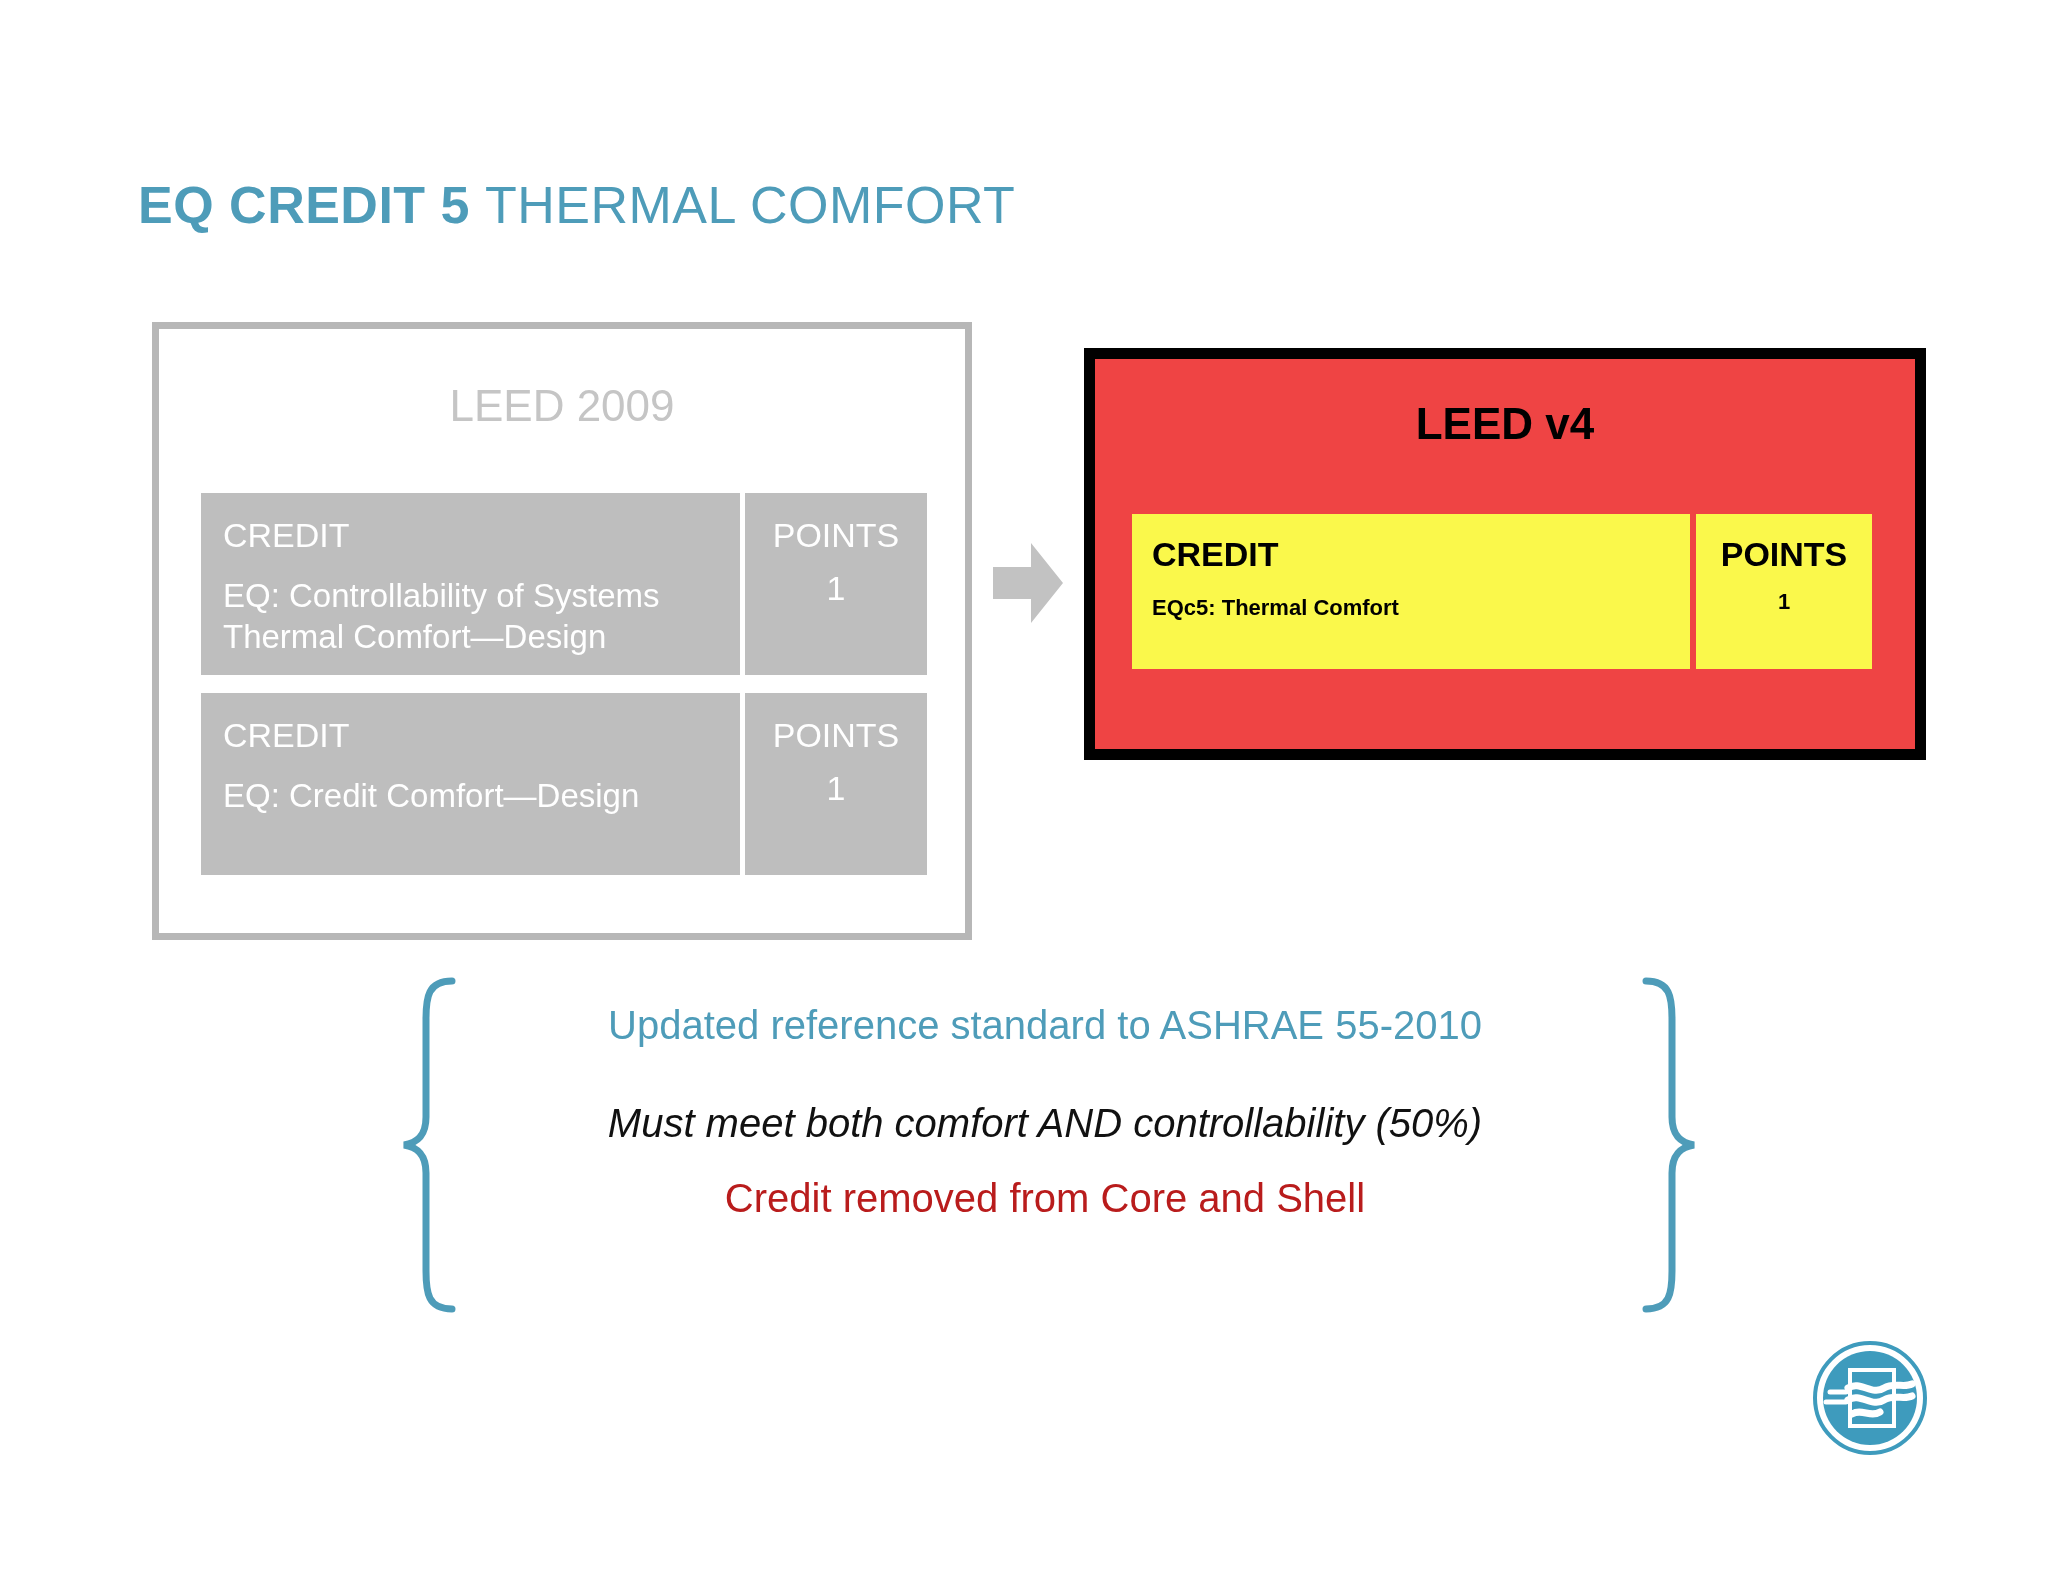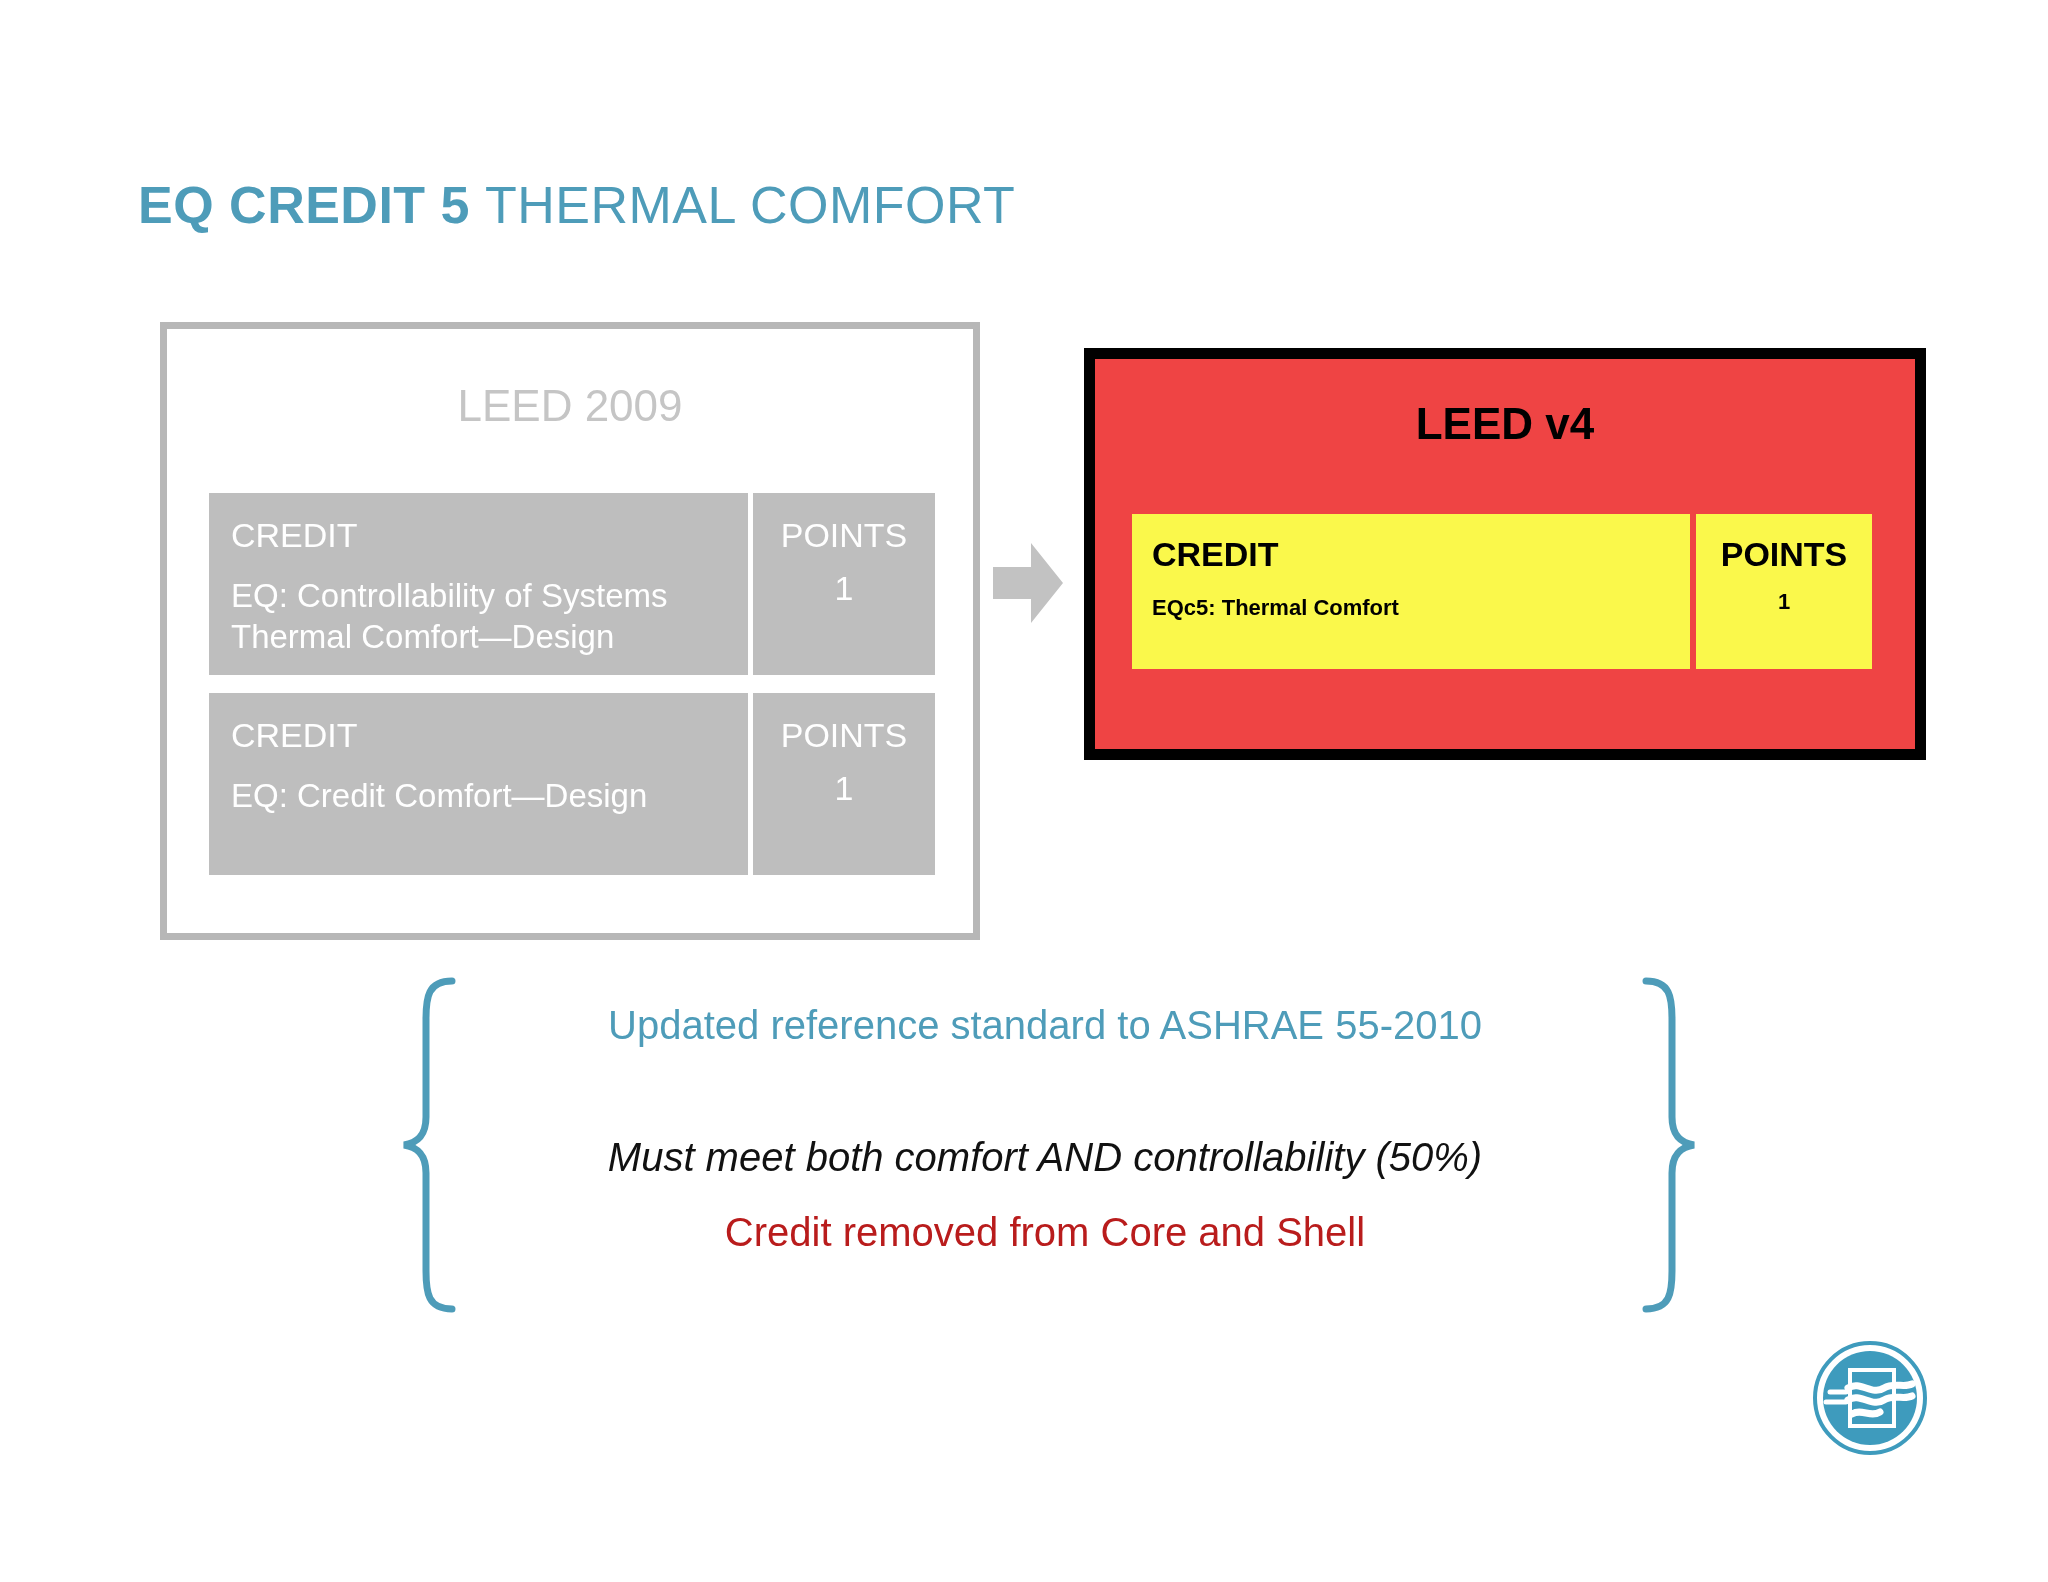--- a/index.html
+++ b/index.html
@@ -27,21 +27,21 @@
     color: #4E9CB9;
     letter-spacing: 0.5px;
     white-space: nowrap;
   }
   .title .t-light { font-weight: 700; }
   .title .t-bold  { font-weight: 400; }
 
   
   .legacy-panel {
     position: absolute;
-    left: 160px;
+    left: 152px;
     top: 322px;
     width: 820px;
     height: 618px;
     border: 7px solid #B7B7B7;
     box-sizing: border-box;
     background: #ffffff;
   }
   .legacy-heading {
     position: absolute;
     left: 0;
@@ -173,21 +173,21 @@
     top: 1005px;
     width: 1150px;
     text-align: center;
   }
   .note {
     line-height: 1.0;
   }
   .note.n1 {
     font-size: 40px;
     color: #4E9CB9;
-    margin-bottom: 92px;
+    margin-bottom: 58px;
   }
   .note.n2 {
     font-size: 40px;
     color: #111111;
     font-style: italic;
     font-weight: 400;
     margin-bottom: 35px;
   }
   .note.n3 {
     font-size: 40px;

